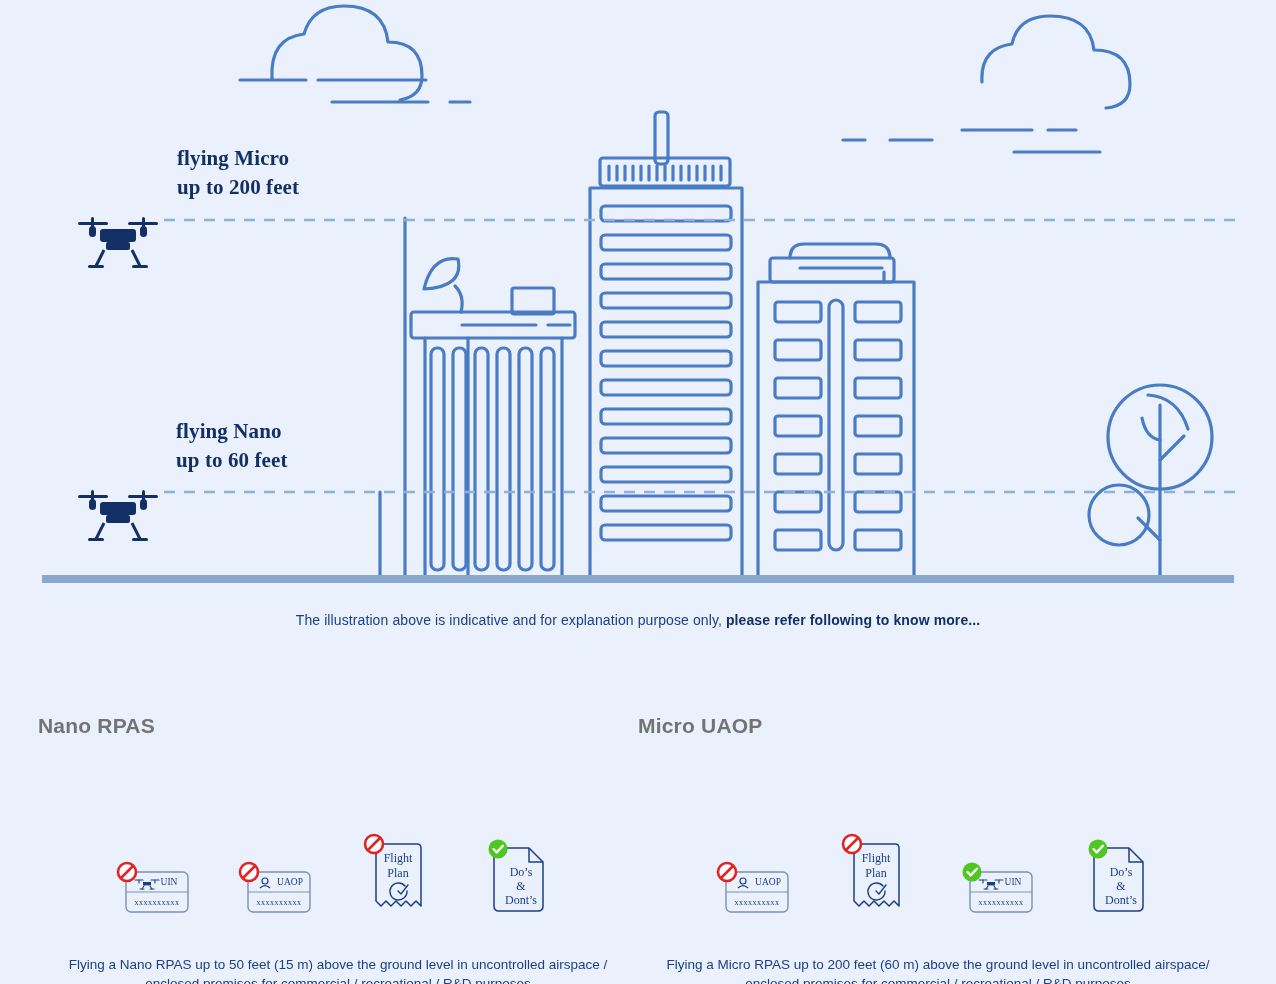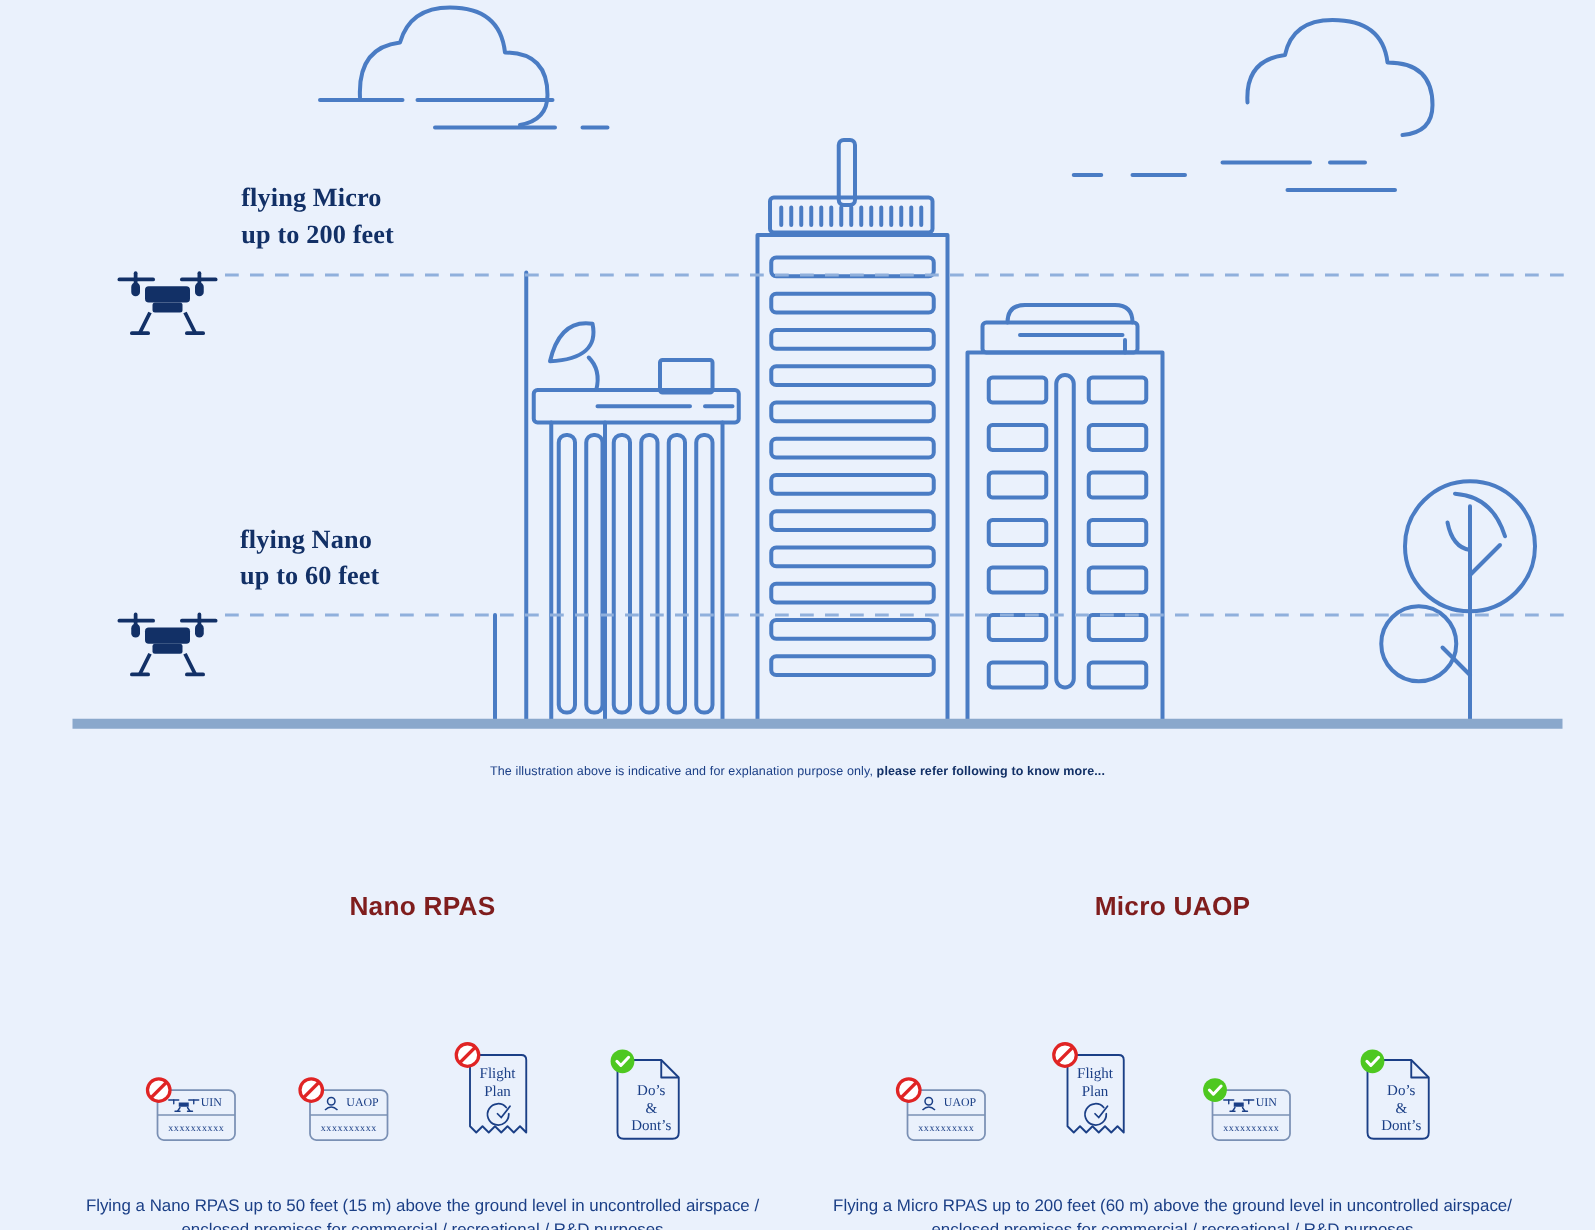--- a/index.html
+++ b/index.html
@@ -5,52 +5,52 @@
   html,body{margin:0;padding:0;}
   body{
     width:1276px;height:984px;
     background:#eaf1fc;
     font-family:"Liberation Sans", sans-serif;
     overflow:hidden;position:relative;
   }
   .stage{position:absolute;left:0;top:0;width:1276px;height:984px;}
 
   
-  .illus{position:absolute;left:0;top:0;width:1070px;height:600px;margin-left:16px;}
+  .illus{position:absolute;left:0;top:0;width:1070px;height:600px;}
   .illus svg{display:block;}
 
   .alt-label{
     position:absolute;
     font-family:"Liberation Serif", serif;
     font-weight:bold;
     color:#123066;
     font-size:21px;
     line-height:29px;
     letter-spacing:.1px;
     white-space:pre-line;
   }
   #label-micro{left:177px;top:144px;}
   #label-nano{left:176px;top:417px;}
 
   
   .caption{
     position:absolute;left:0;top:612px;width:1276px;
-    text-align:center;font-size:10px;color:#1b3f86;
+    text-align:center;font-size:14px;color:#1b3f86;
     letter-spacing:.1px;
   }
   .caption b{font-weight:bold;color:#123066;}
 
   
   .cols{position:absolute;left:0;top:700px;width:1276px;}
   .col{position:absolute;top:0;width:600px;}
   #col-nano{left:38px;}
   #col-micro{left:638px;}
   .col-title{
-    text-align:center;font-size:21px;font-weight:bold;
-    color:#7f1d1d;letter-spacing:.2px;margin:0;padding-top:14px;
+    font-size:21px;font-weight:bold;
+    color:#737373;letter-spacing:.2px;margin:0;padding-top:14px;
   }
   .icon-row{
     display:flex;justify-content:center;align-items:flex-end;
     gap:38px;height:120px;margin-top:62px;
   }
   .icon-cell{position:relative;width:84px;height:96px;display:flex;align-items:flex-end;justify-content:center;}
   .icon-cell svg{display:block;overflow:visible;}
   .col-desc{
     text-align:center;font-size:13.5px;line-height:18.5px;
     color:#1b3f86;margin-top:36px;padding:0 18px;

